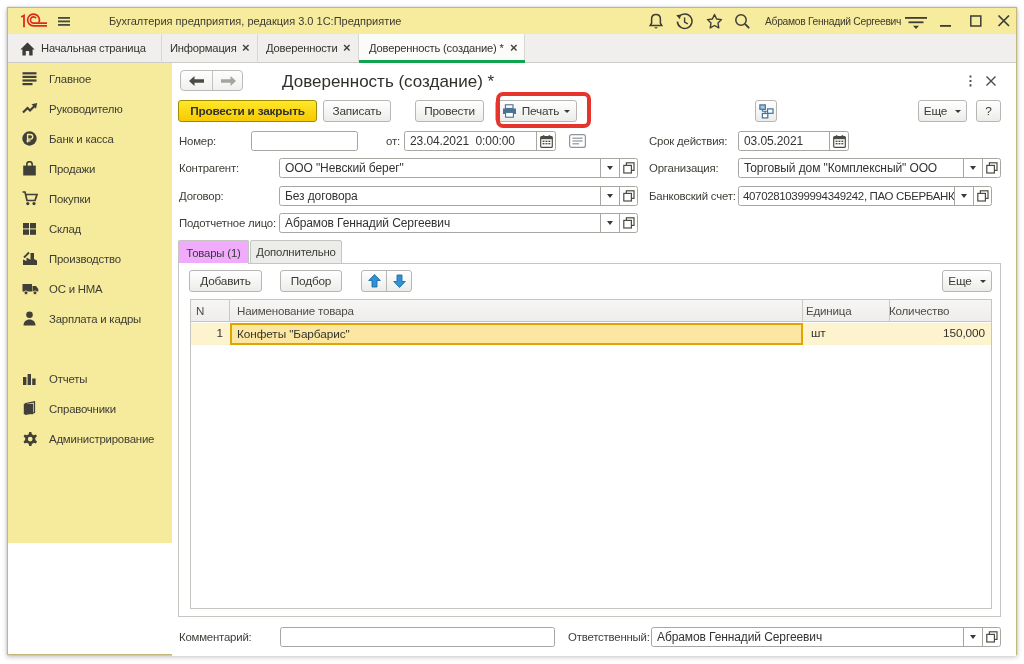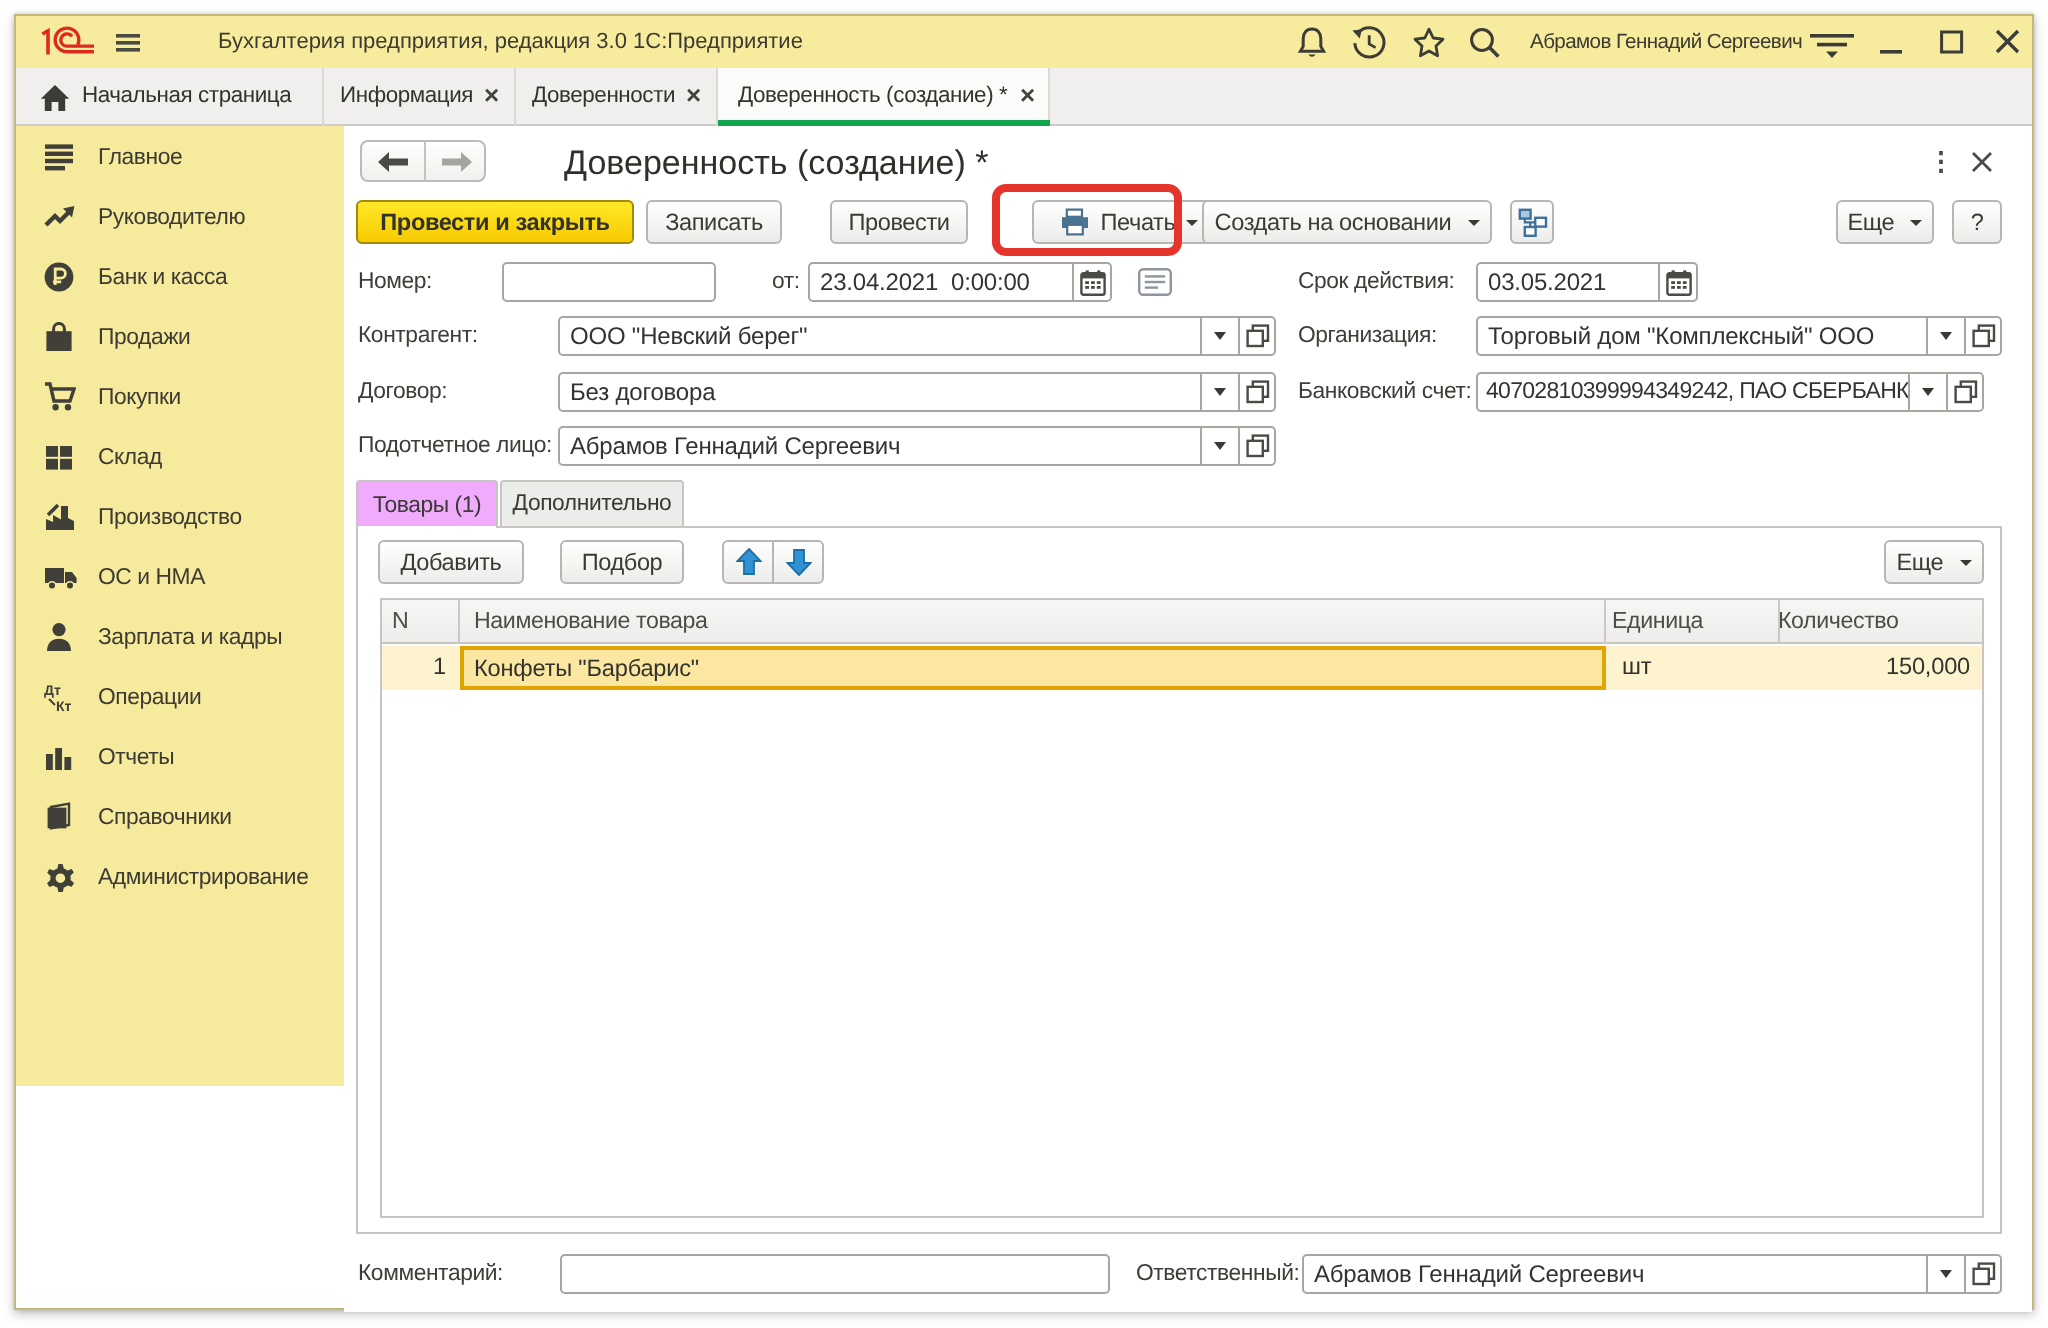--- a/index.html
+++ b/index.html
@@ -171,28 +171,20 @@
         </svg>
       <span class="txt">ОС и НМА</span>
     </div>
     <div class="sbitem" style="top:241px">
       <svg width="15" height="15" viewBox="0 0 15 15">
         <circle cx="7.5" cy="3.8" r="3.3" fill="#403f38"></circle>
         <path d="M1.5 14.5 C1.5 10.5 4 8.4 7.5 8.4 C11 8.4 13.5 10.5 13.5 14.5 Z" fill="#403f38"></path>
         </svg>
       <span class="txt">Зарплата и кадры</span>
     </div>
-    <div class="sbitem" style="top:271px">
-      <svg width="18" height="16" viewBox="0 0 18 16">
-        <text x="0" y="6.5" font-family="Liberation Sans,sans-serif" font-size="7" font-weight="bold" fill="#403f38">Дт</text>
-        <text x="6" y="14.5" font-family="Liberation Sans,sans-serif" font-size="7" font-weight="bold" fill="#403f38">Кт</text>
-        <path d="M2.5 8.5 L5.5 11.5" stroke="#403f38" stroke-width="1"></path>
-        </svg>
-      <span class="txt">Операции</span>
-    </div>
     <div class="sbitem" style="top:301px">
       <svg width="15" height="15" viewBox="0 0 15 15">
           <g fill="#403f38">
         <rect x="1" y="6" width="3.4" height="8"></rect>
             <rect x="5.6" y="3" width="3.4" height="11"></rect>
             <rect x="10.2" y="7.5" width="3.4" height="6.5"></rect>
           </g>
         </svg>
       <span class="txt">Отчеты</span>
     </div>
@@ -221,31 +213,30 @@
         </svg>
     </div>
     <div class="abs" style="left:110px;top:9px;font-size:17px;letter-spacing:0;color:#30302b">Доверенность (создание) *</div>
     <div class="abs" style="left:792px;top:10px;font-size:13px;color:#4b4b45;font-weight:bold">⋮</div>
     <svg class="abs" style="left:813px;top:12px" width="12" height="12" viewBox="0 0 12 12">
       <path d="M1.5 1.5 L10.5 10.5 M10.5 1.5 L1.5 10.5" stroke="#4b4b45" stroke-width="1.4"></path>
       </svg>
     <div class="btn btn-y" style="left:6px;top:37px;width:139px">Провести и закрыть</div>
     <div class="btn" style="left:151px;top:37px;width:68px">Записать</div>
     <div class="btn" style="left:243px;top:37px;width:69px">Провести</div>
-    <div class="btn" style="left:344px;top:37px;width:97px">
+    <div class="btn" style="left:323px;top:37px;width:82px">
       <svg width="15" height="14" viewBox="0 0 15 14" style="margin-right:5px">
         <rect x="3.4" y="0.8" width="7.6" height="3.6" fill="#fff" stroke="#49708f" stroke-width="1.1"></rect>
         <path d="M1 4.6 L14 4.6 L14 10 L11.4 10 L11.4 8.4 L3.6 8.4 L3.6 10 L1 10 Z" fill="#4a7392"></path>
         <rect x="3.6" y="8.4" width="7.8" height="4.8" fill="#fff" stroke="#49708f" stroke-width="1.1"></rect>
       </svg>
       <span>Печать</span>
         <span class="carb"></span>
     </div>
     <div class="abs" style="left:324px;top:29px;width:95px;height:36px;border:4px solid #e4342c;border-radius:7px"></div>
-    <div class="btn" style="left:429px;top:37px;width:145px">Создать на основании&nbsp;<span class="carb"></span></div>
     <div class="btn" style="left:583px;top:37px;width:22px">
       <svg width="15" height="15" viewBox="0 0 15 15">
         <path d="M3.4 5.2 L3.4 7.2 L11.2 7.2 L11.2 5.2 M6.1 7.2 L6.1 9.4" fill="none" stroke="#3e719c" stroke-width="1.1"></path>
         <rect x="0.9" y="0.9" width="5.4" height="4.4" fill="#a9c7dd" stroke="#3e719c" stroke-width="1.2"></rect>
         <rect x="8.6" y="4.9" width="5.4" height="4.4" fill="#fff" stroke="#3e719c" stroke-width="1.2"></rect>
         <rect x="3.4" y="9.5" width="5.4" height="4.4" fill="#fff" stroke="#3e719c" stroke-width="1.2"></rect>
       </svg>
     </div>
     <div class="btn" style="left:746px;top:37px;width:49px">Еще&nbsp;<span class="carb"></span></div>
     <div class="btn" style="left:804px;top:37px;width:25px">?</div>

